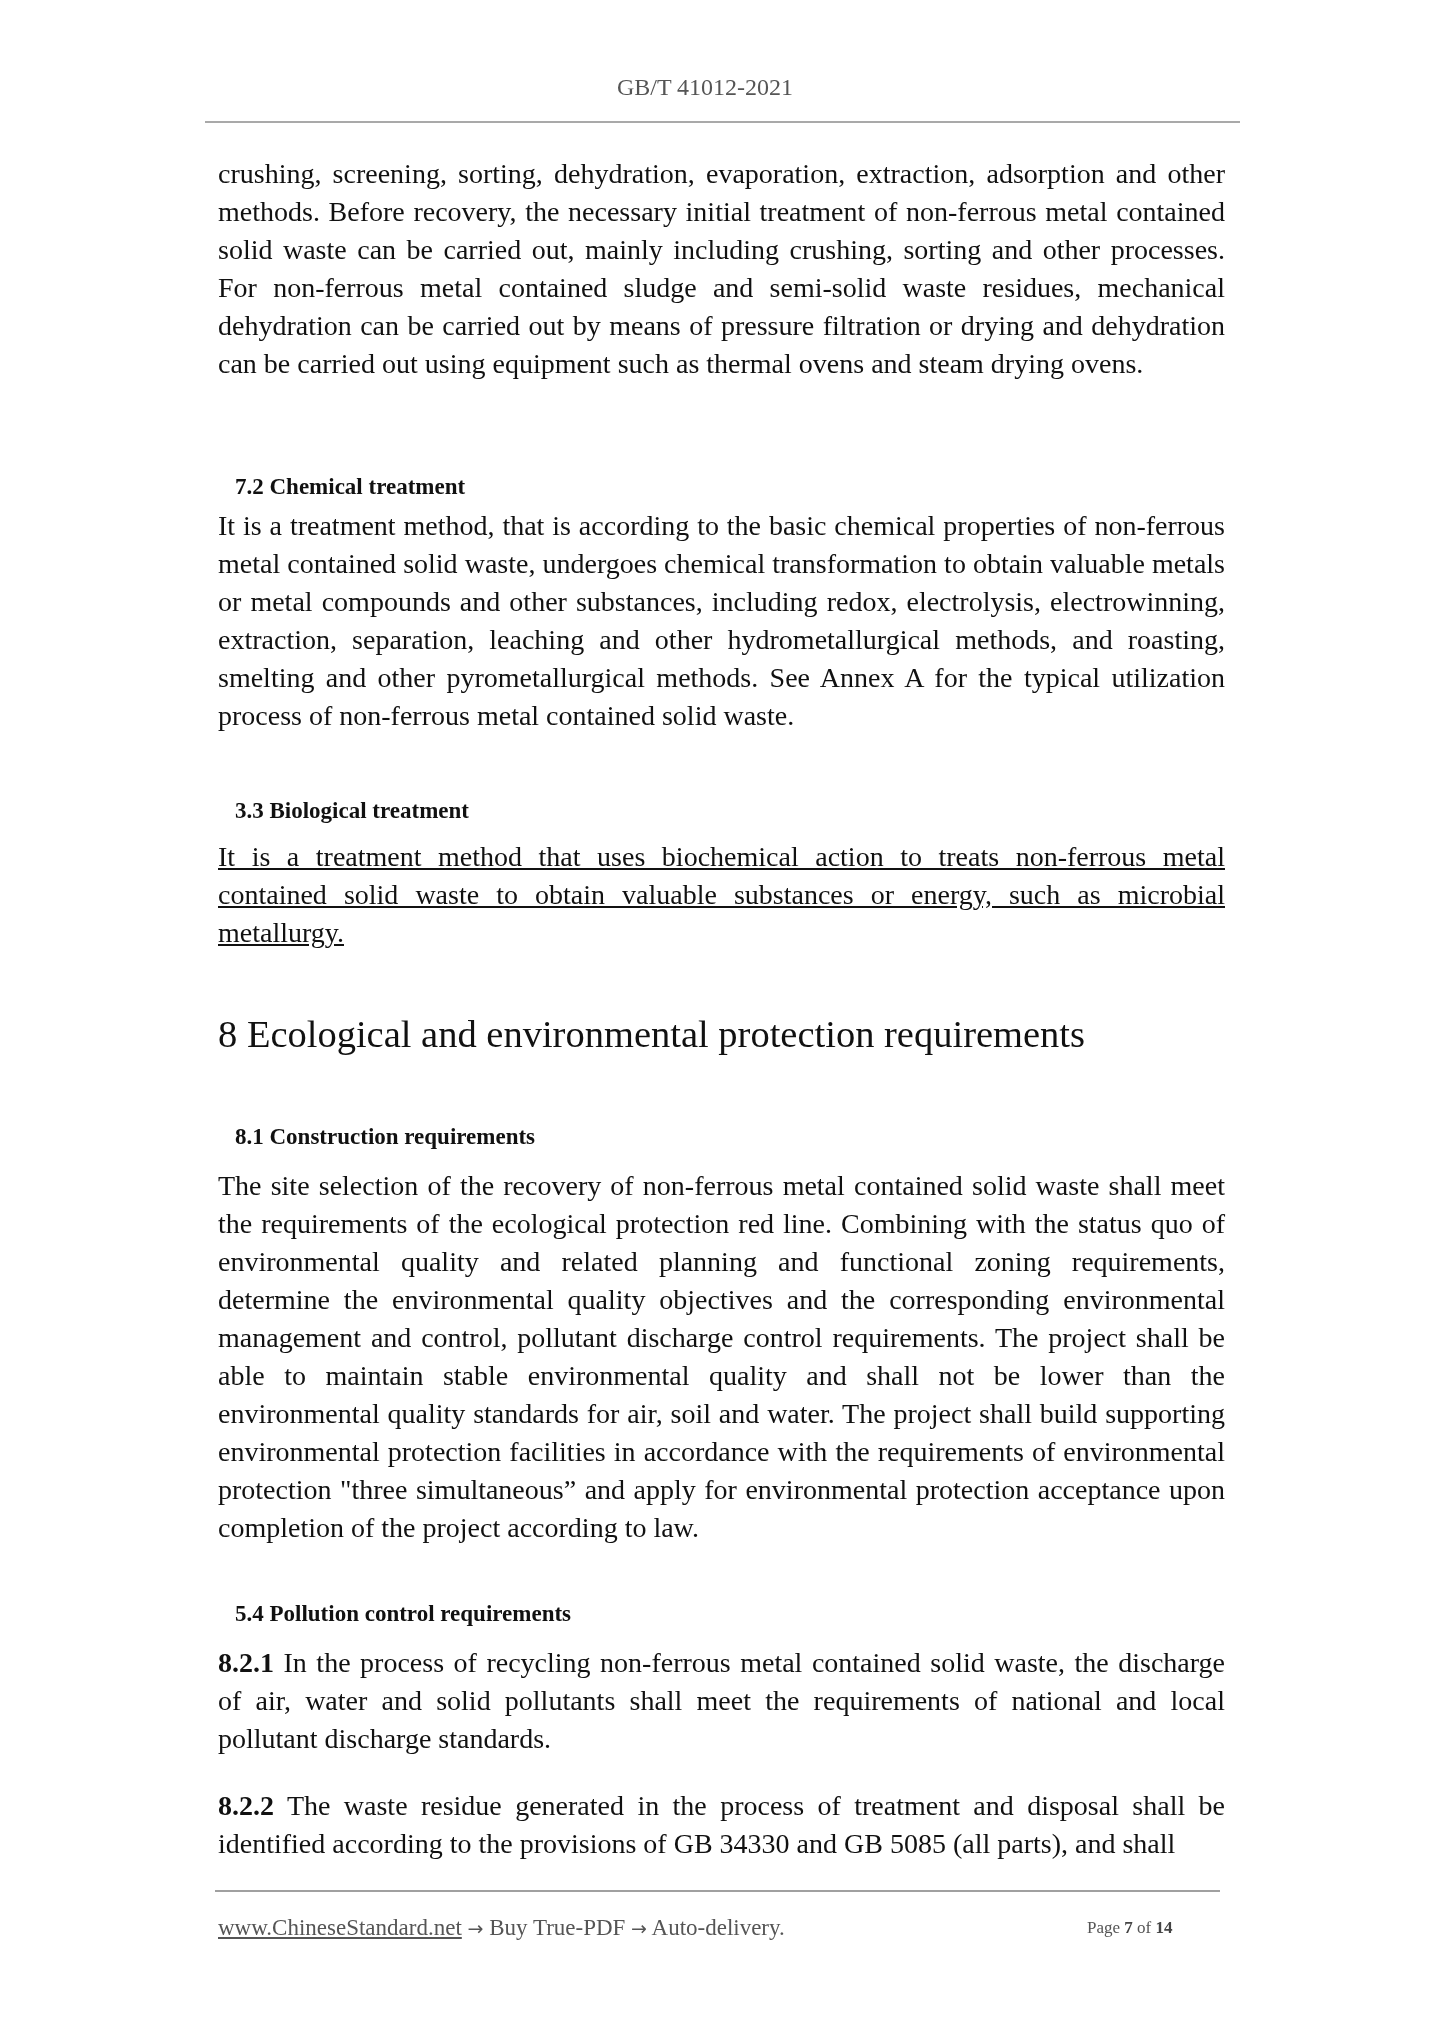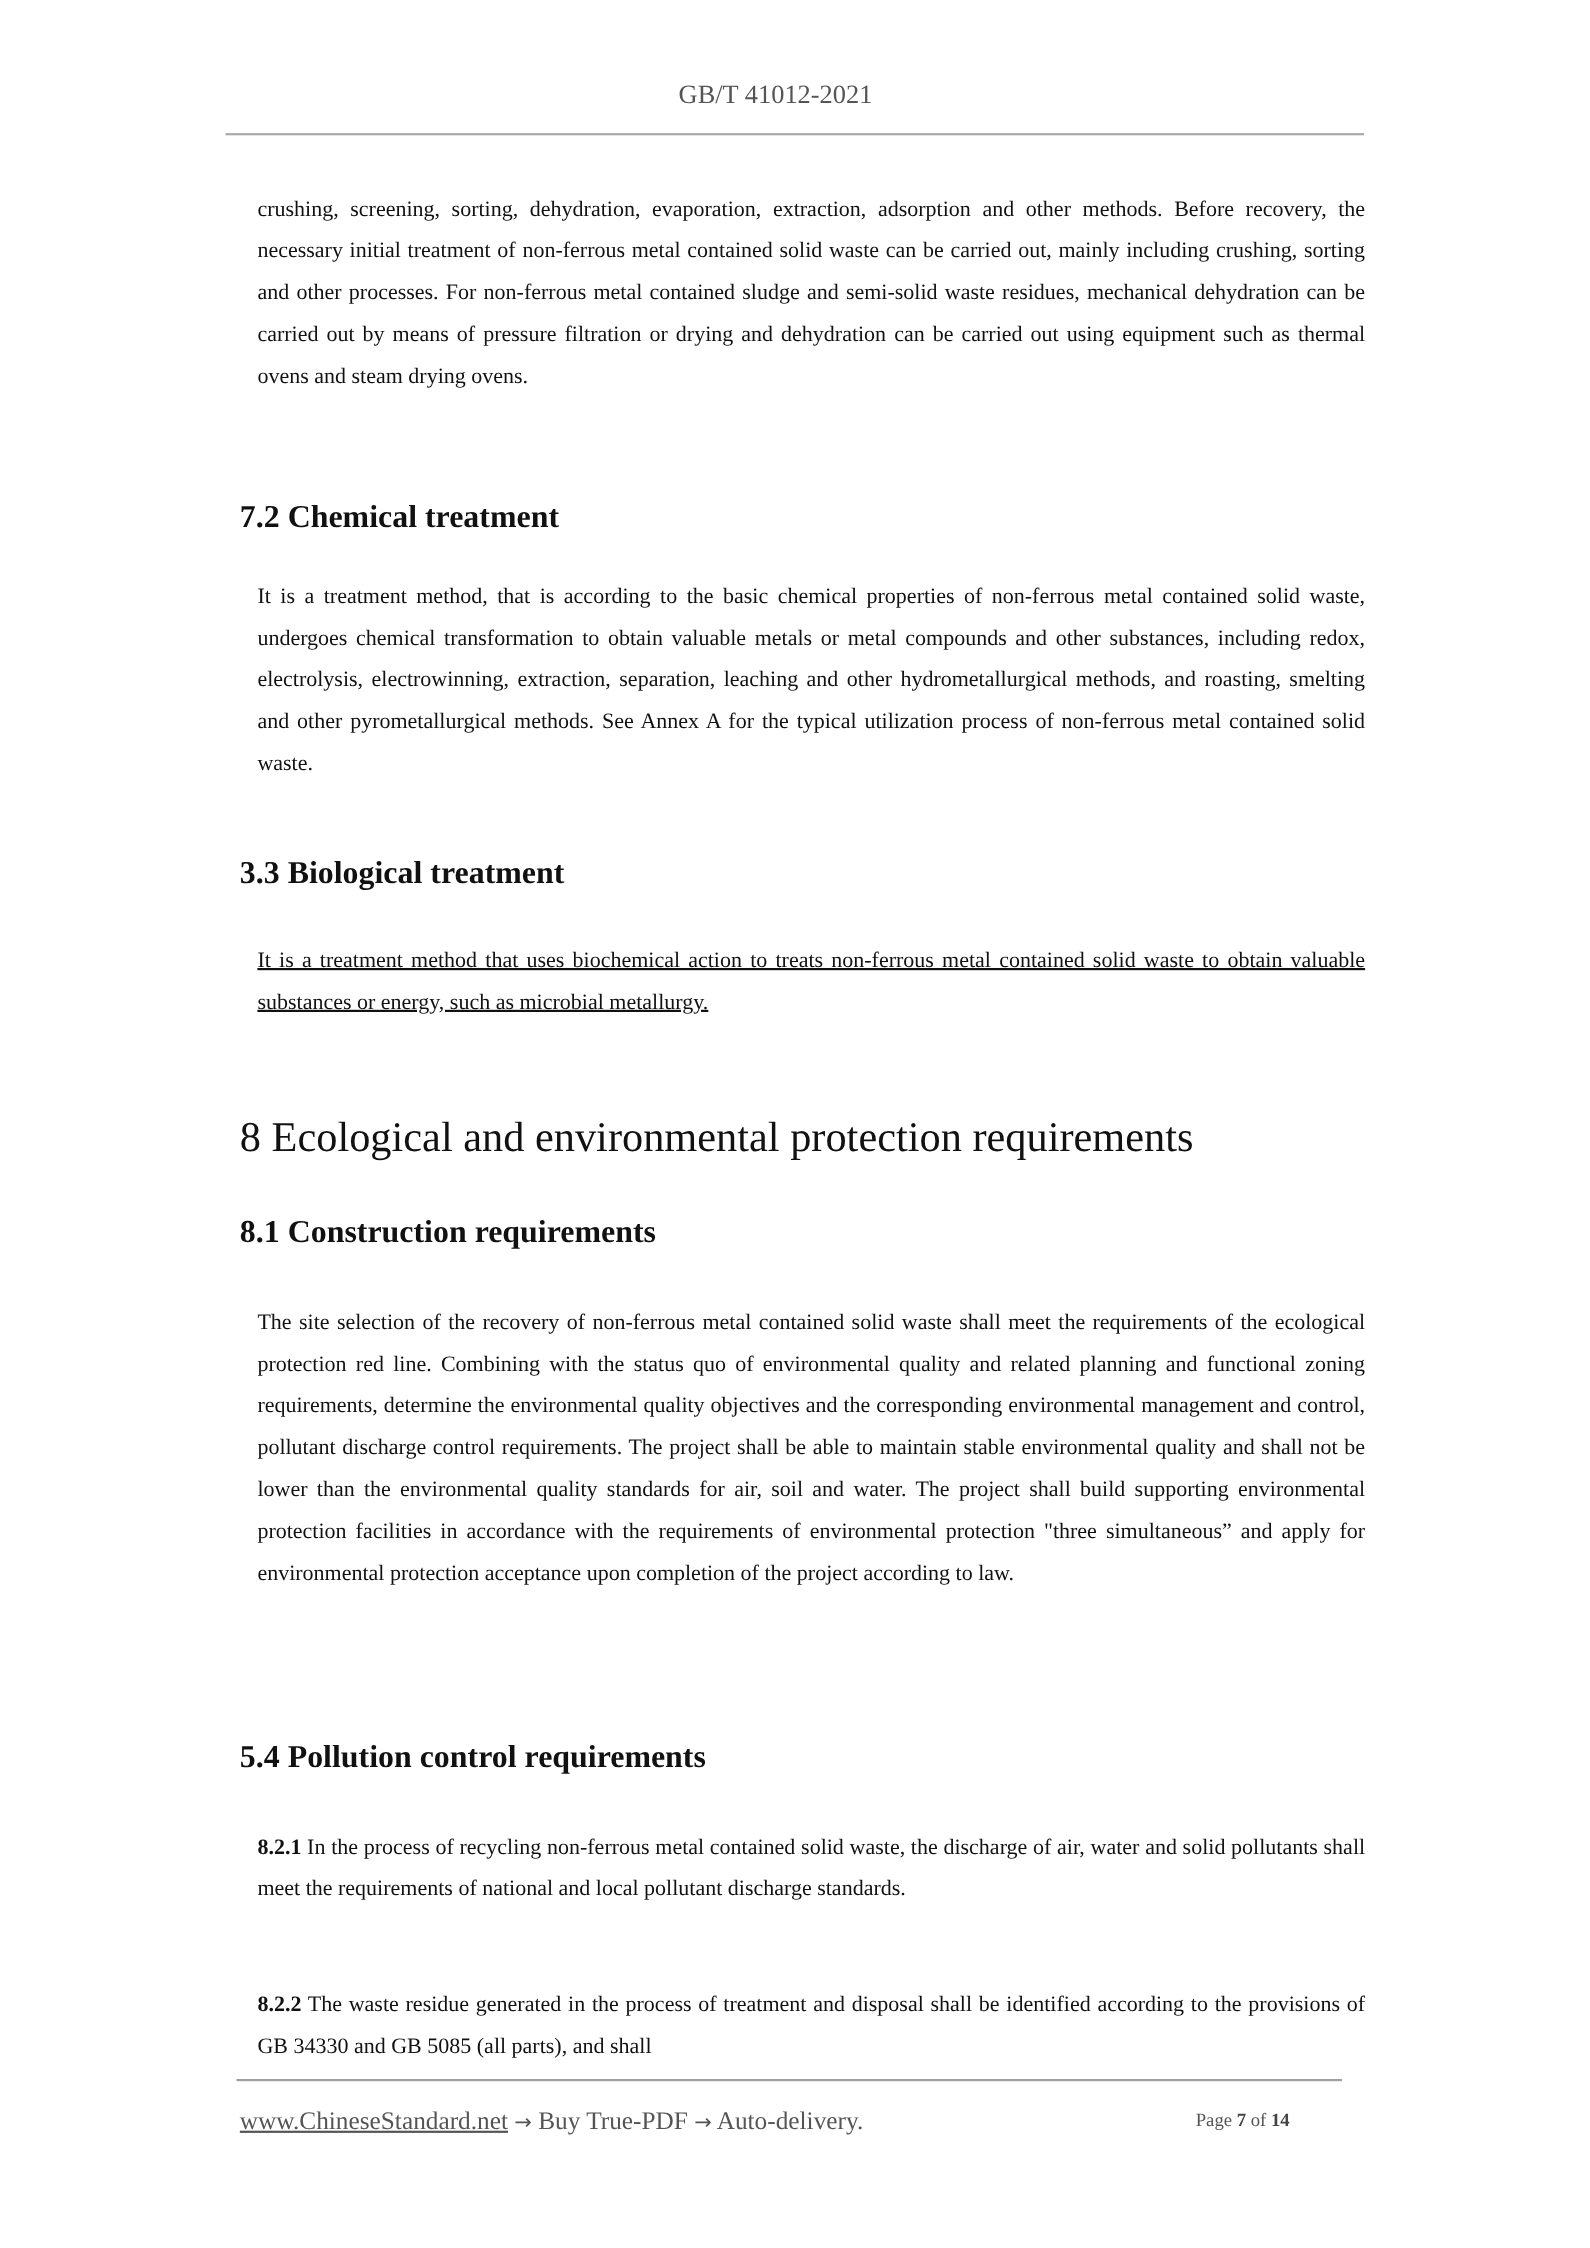--- a/index.html
+++ b/index.html
@@ -3,22 +3,22 @@
 <meta charset="utf-8">
 <style>
   html, body { margin:0; padding:0; background:#ffffff; }
   body { width:1445px; height:2044px; position:relative; overflow:hidden;
          font-family:"Liberation Serif", "DejaVu Serif", serif; color:#111; }
   .abs { position:absolute; }
   .header-title { left:0; width:1410px; top:72px; text-align:center; font-size:24px; color:#555; line-height:30px; }
   .rule { position:absolute; height:2px; background:#a9a9a9; }
   .header-rule { left:205px; width:1035px; top:121px; }
   .footer-rule { left:215px; width:1005px; top:1890px; height:2px; background:#a0a0a0; }
-  .para { left:218px; width:1007px; font-size:20px; line-height:38px; text-align:justify; margin:16px; }
-  .h2 { left:218px; font-size:29px; line-height:30px; font-weight:bold; margin:0; }
+  .para { left:218px; width:1007px; font-size:28px; line-height:38px; text-align:justify; margin:0; }
+  .h2 { left:218px; font-size:23px; line-height:30px; font-weight:bold; margin:17px; }
   .h1 { left:218px; font-size:38.5px; line-height:46px; font-weight:normal; margin:0; white-space:nowrap; }
   .clause-num { font-weight:bold; }
   .footer-left { left:218px; top:1913px; font-size:23px; line-height:30px; color:#555; white-space:nowrap; }
   .footer-left a { color:#555; text-decoration:underline; }
   .footer-right { left:1087px; top:1913px; font-size:17px; line-height:30px; color:#555; white-space:nowrap; }
   .footer-right b { font-weight:bold; color:#444; }
   .arrow { font-family:"DejaVu Sans", sans-serif; font-size:19px; }
 </style>
 </head>
 <body>

